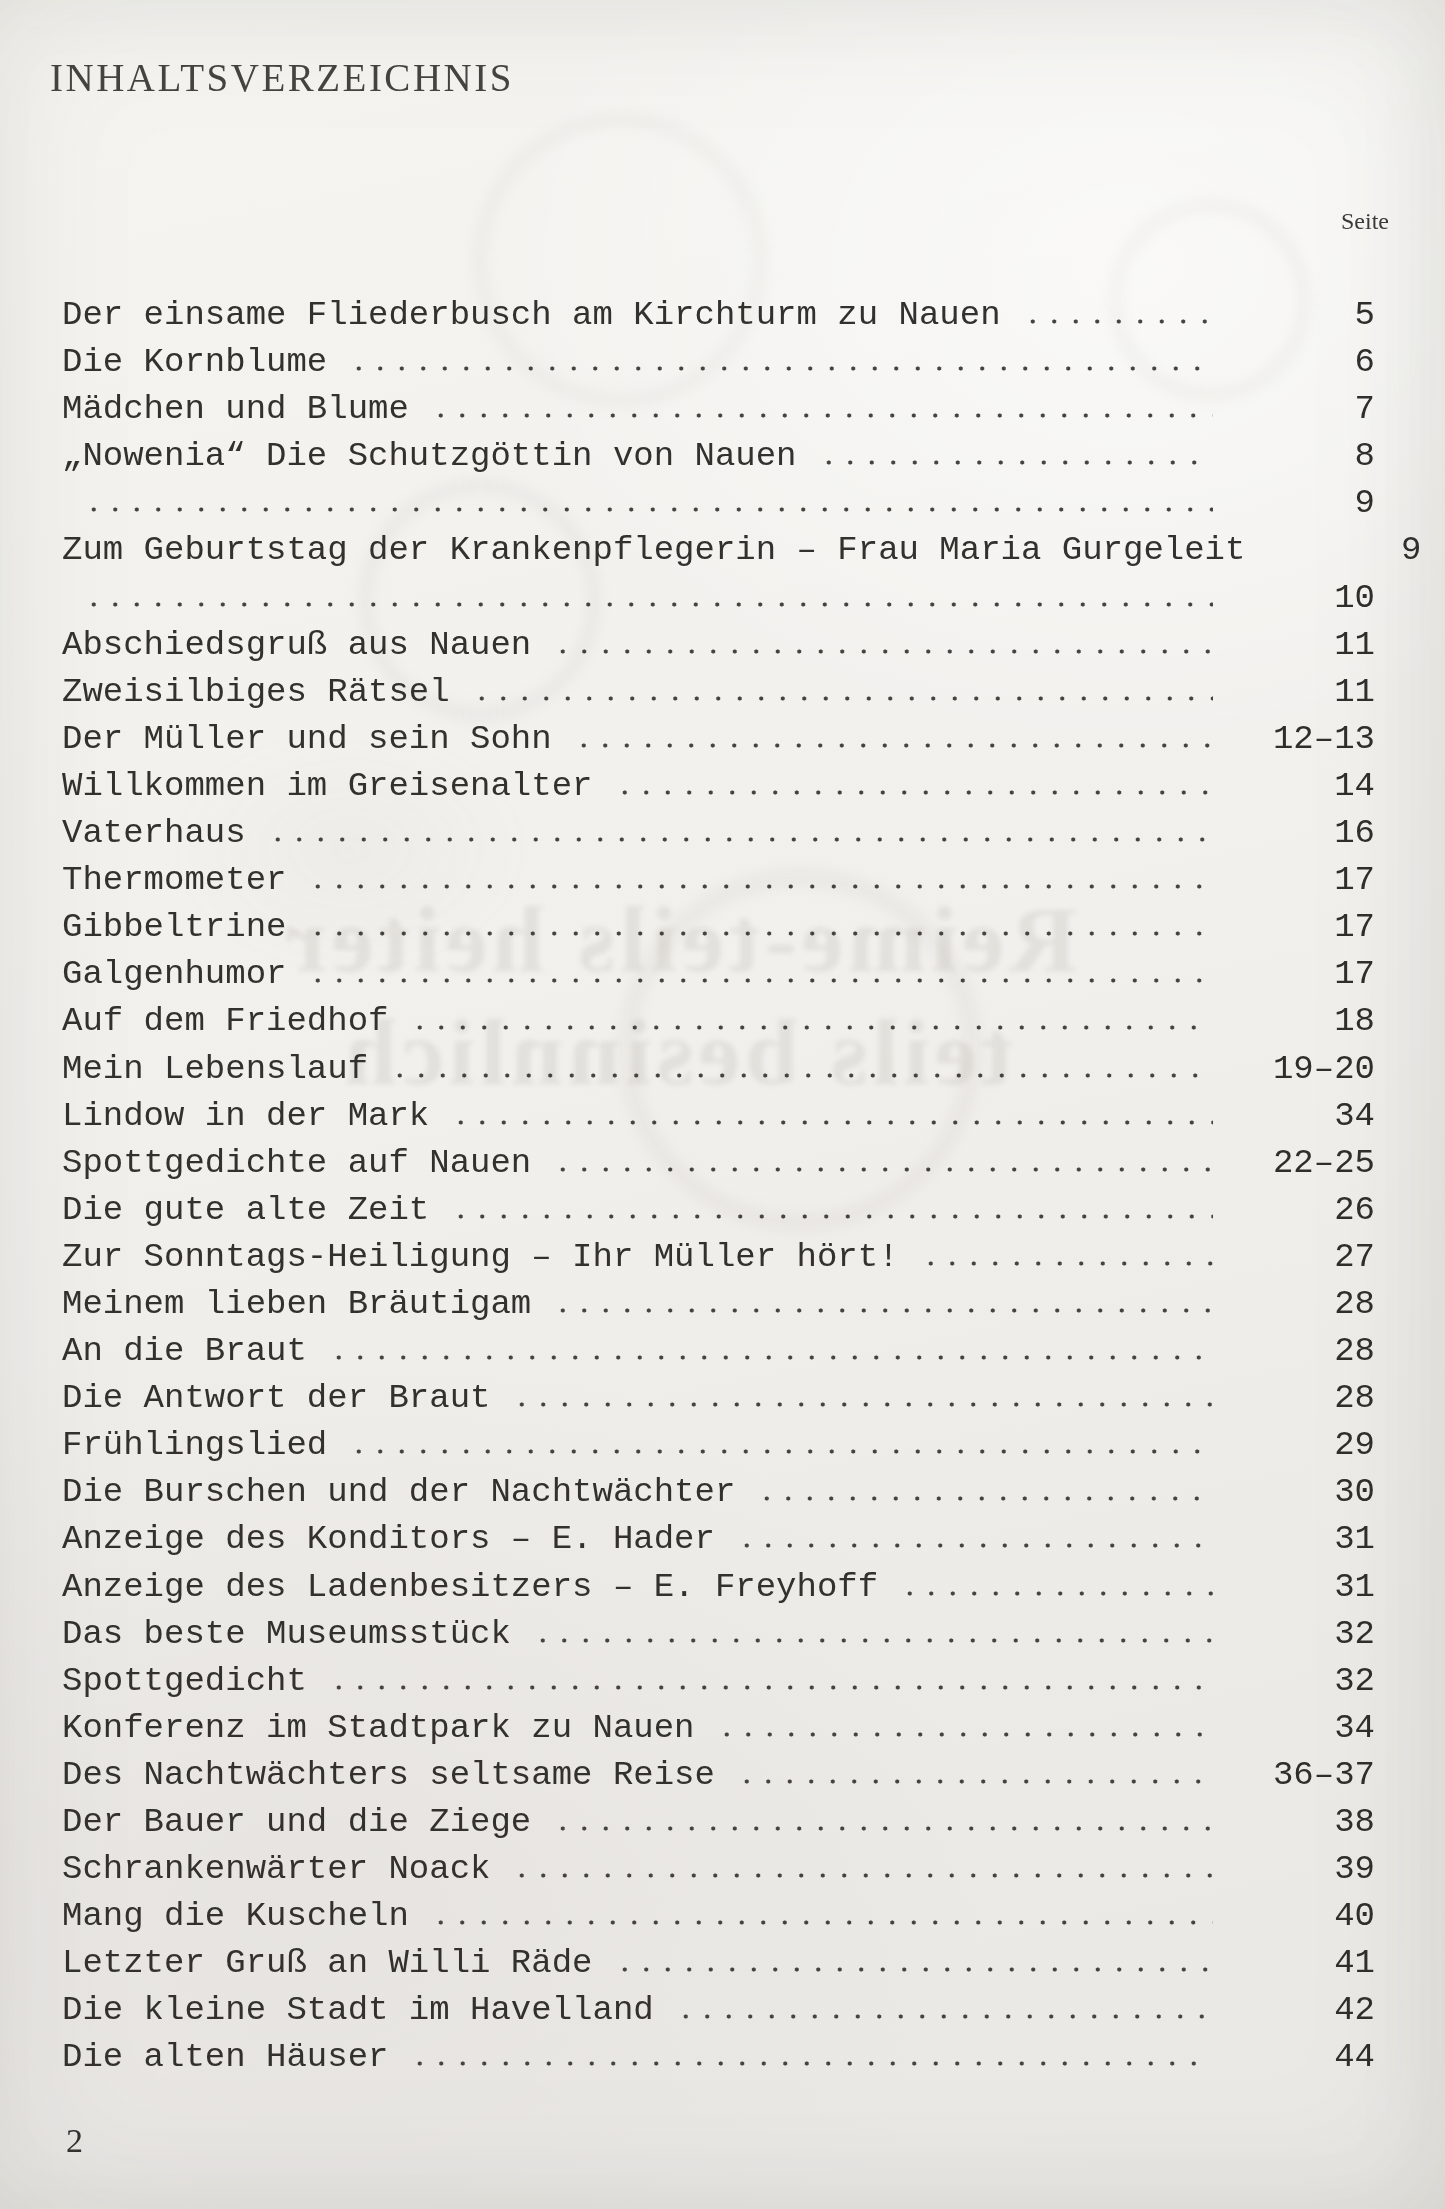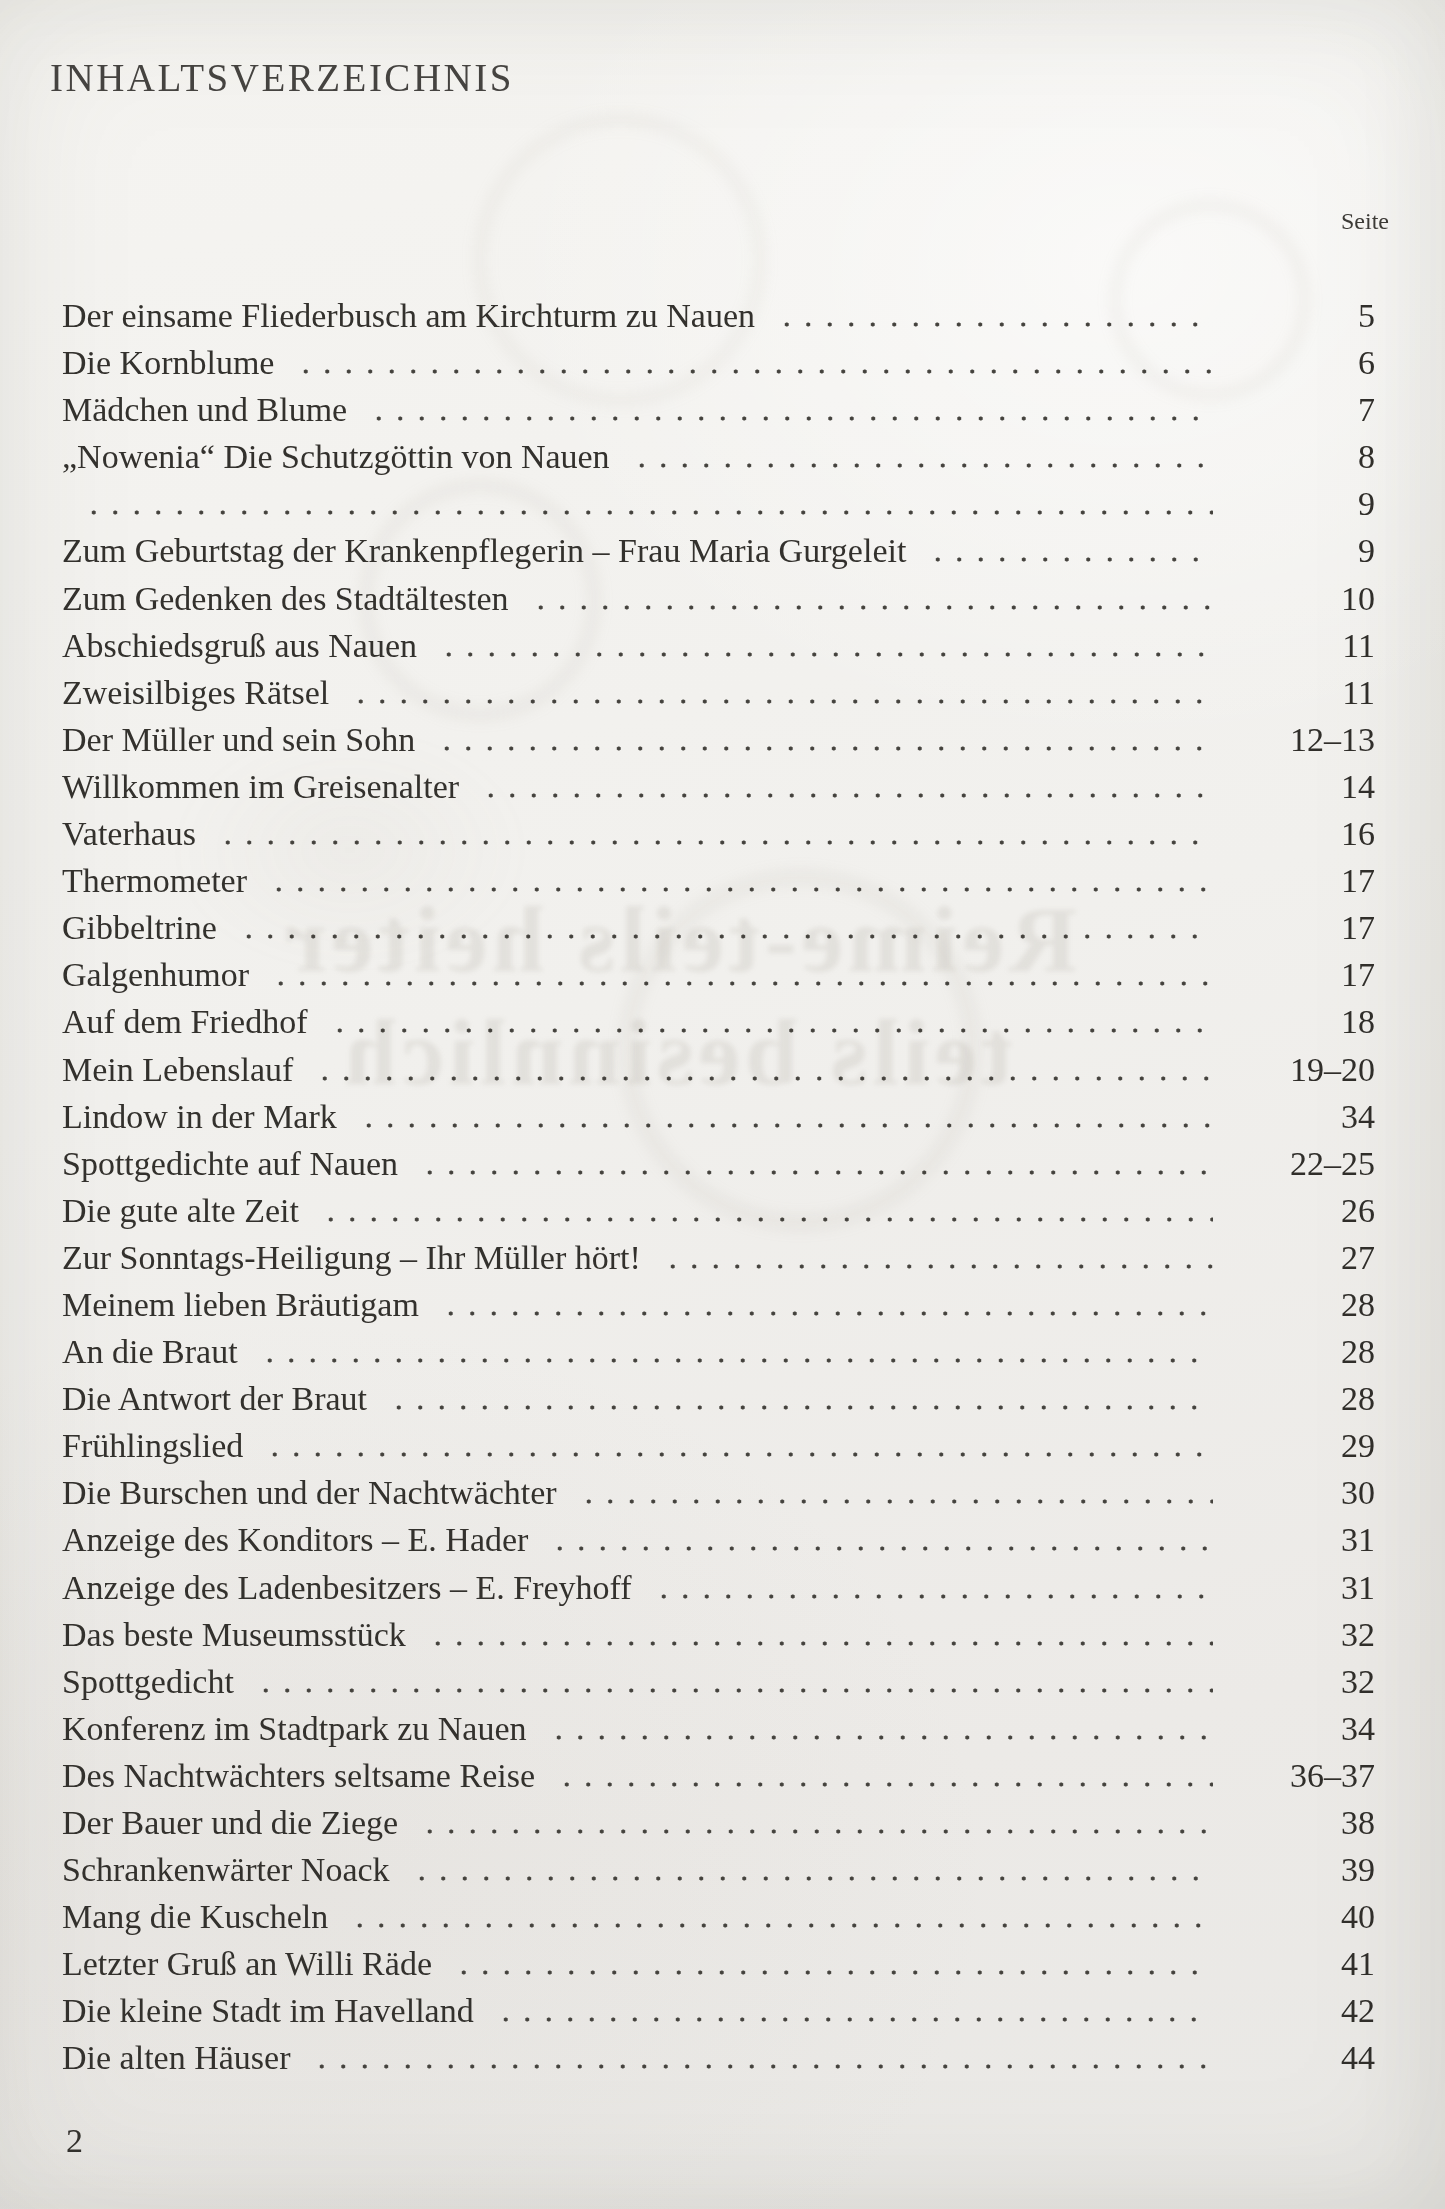--- a/index.html
+++ b/index.html
@@ -71,20 +71,21 @@
     left: 62px;
     right: 70px;
     top: 292px;
   }
   .row {
     display: flex;
     align-items: baseline;
     line-height: 47.1px;
     font-size: 34px;
     white-space: nowrap;
+    font-family: Liberation Mono, monospace;
   }
   .row .t {
     flex: 0 0 auto;
     color: #33312d;
   }
   .row .leader {
     flex: 1 1 auto;
     min-width: 0;
     height: 5px;
     margin: 0 44px 0 14px;
@@ -142,21 +143,20 @@
       <div class="row">
         <span class="leader"></span>
         <span class="p">9</span>
       </div>
       <div class="row">
         <span class="t">Zum Geburtstag der Krankenpflegerin – Frau Maria Gurgeleit</span>
         <span class="leader"></span>
         <span class="p">9</span>
       </div>
       <div class="row">
-        <span class="t">Zum Gedenken des Stadtältesten</span>
         <span class="leader"></span>
         <span class="p">10</span>
       </div>
       <div class="row">
         <span class="t">Abschiedsgruß aus Nauen</span>
         <span class="leader"></span>
         <span class="p">11</span>
       </div>
       <div class="row">
         <span class="t">Zweisilbiges Rätsel</span>

